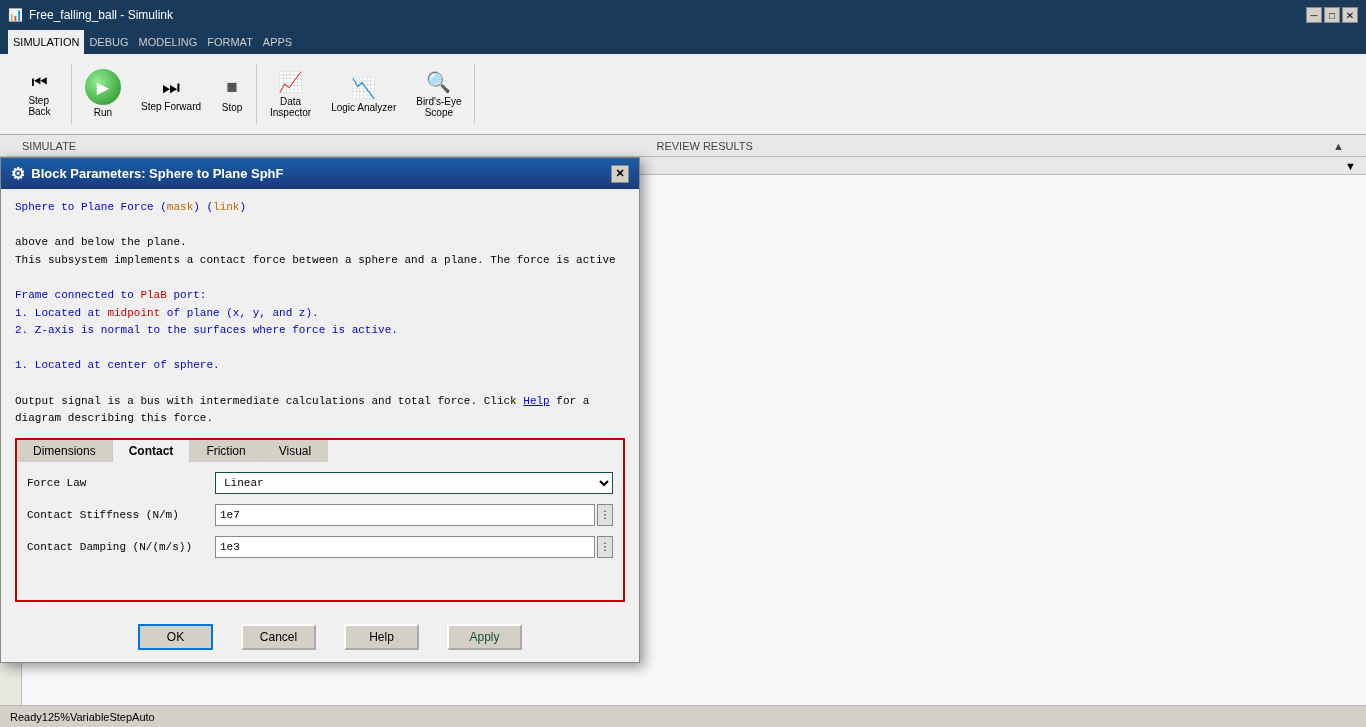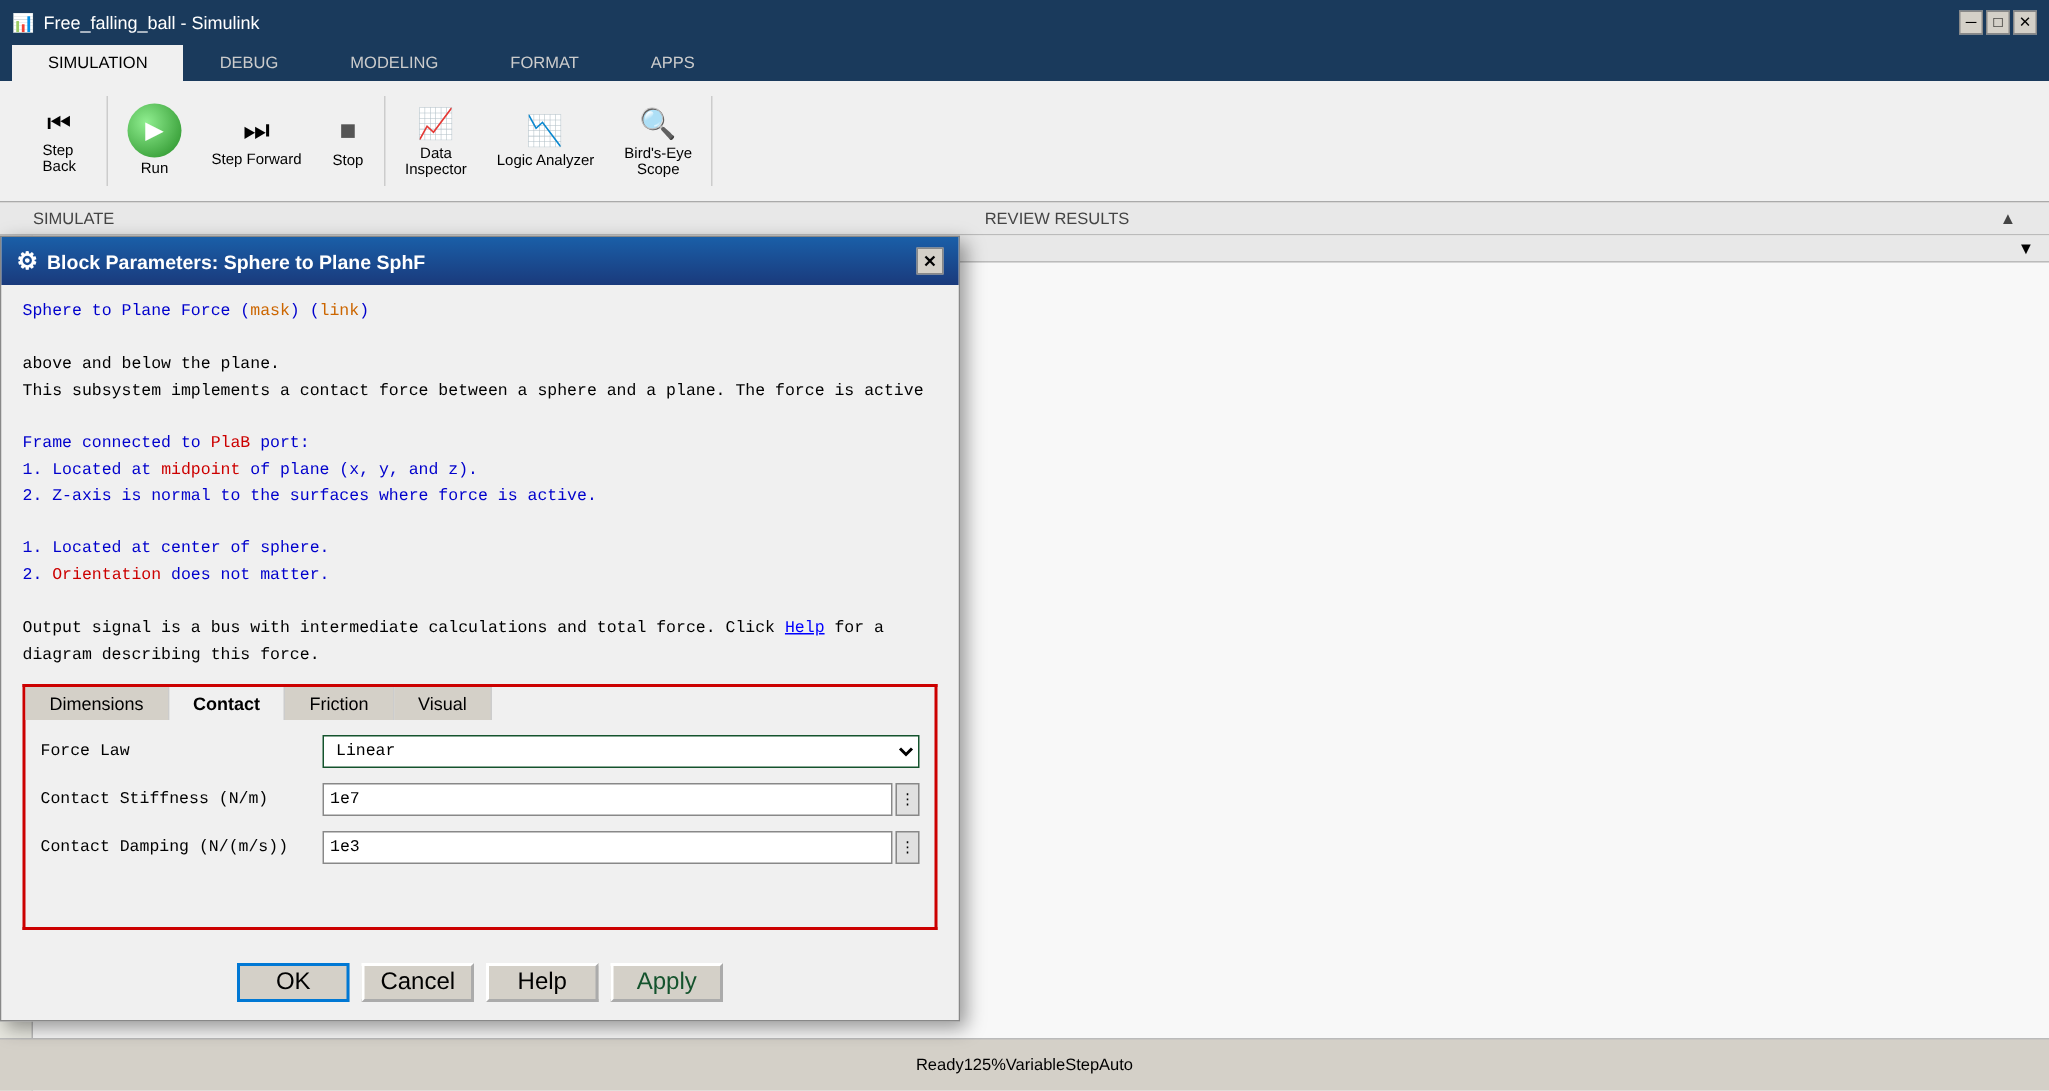--- a/index.html
+++ b/index.html
@@ -25,21 +25,21 @@
       border-bottom: 1px solid #aaa;
     }
     .ribbon-tabs {
       display: flex;
       background: #1a3a5c;
       padding: 0 8px;
     }
     .ribbon-tab {
       color: #ccc;
       font-size: 11px;
-      padding: 6px 24px;
+      padding: 6px 5px;
       cursor: pointer;
     }
     .ribbon-tab.active { background: #f0f0f0; color: #000; }
     .ribbon-content {
       display: flex;
       align-items: stretch;
       padding: 4px 8px;
       gap: 4px;
       height: 80px;
     }
@@ -100,26 +100,26 @@
       display: flex;
       flex-direction: column;
       align-items: center;
       padding: 4px 0;
       gap: 6px;
     }
     .sidebar-icon { font-size: 14px; cursor: pointer; color: #555; }
 
     
     .status-bar {
-      height: 35px;
+      height: 22px;
       background: #d4d0c8;
       border-top: 1px solid #bbb;
       display: flex;
       align-items: center;
-      justify-content: center;
+      justify-content: flex-start;
       padding: 0 10px;
       font-size: 11px;
       position: absolute;
       bottom: 0;
       left: 0;
       right: 0;
     }
 
     
     .dialog {
@@ -240,21 +240,22 @@
       justify-content: center;
       gap: 8px;
       padding: 12px;
       background: #f0f0f0;
     }
     .dlg-btn {
       width: 75px; height: 26px;
       background: #d4d0c8;
       border: 2px outset #fff;
       cursor: pointer;
-      font-size: 16px;
+      font-size: 12px;
+      margin-left: 20px;
     }
     .dlg-btn.primary {
       border: 2px solid #0078d4;
       background: #d4d0c8;
     }
     .dlg-btn:disabled, .dlg-btn.disabled {
       color: #14532d;
       cursor: default;
     }
 
@@ -429,21 +430,20 @@
         </div>
         <div>
           <span class="normal">This subsystem implements a contact force between a sphere and a plane.  The force is active</span>
         </div>
         <br>
         <div>Frame connected to <span class="highlight">PlaB</span> port:</div>
         <div>1. Located at <span class="highlight">midpoint</span> of plane (x, y, and z).</div>
         <div>2. Z-axis is normal to the surfaces where force is active.</div>
         <br>
         <div>1. Located at center of sphere.</div>
-        <div>2. <span class="highlight">Orientation</span> does not matter.</div>
         <br>
         <div>
           <span class="normal">Output signal is a bus with intermediate calculations and total force. Click </span>
           <span class="link-blue">Help</span>
           <span class="normal"> for a</span>
         </div>
         <div>
           <span class="normal">diagram describing this force.</span>
         </div>
       </div>

